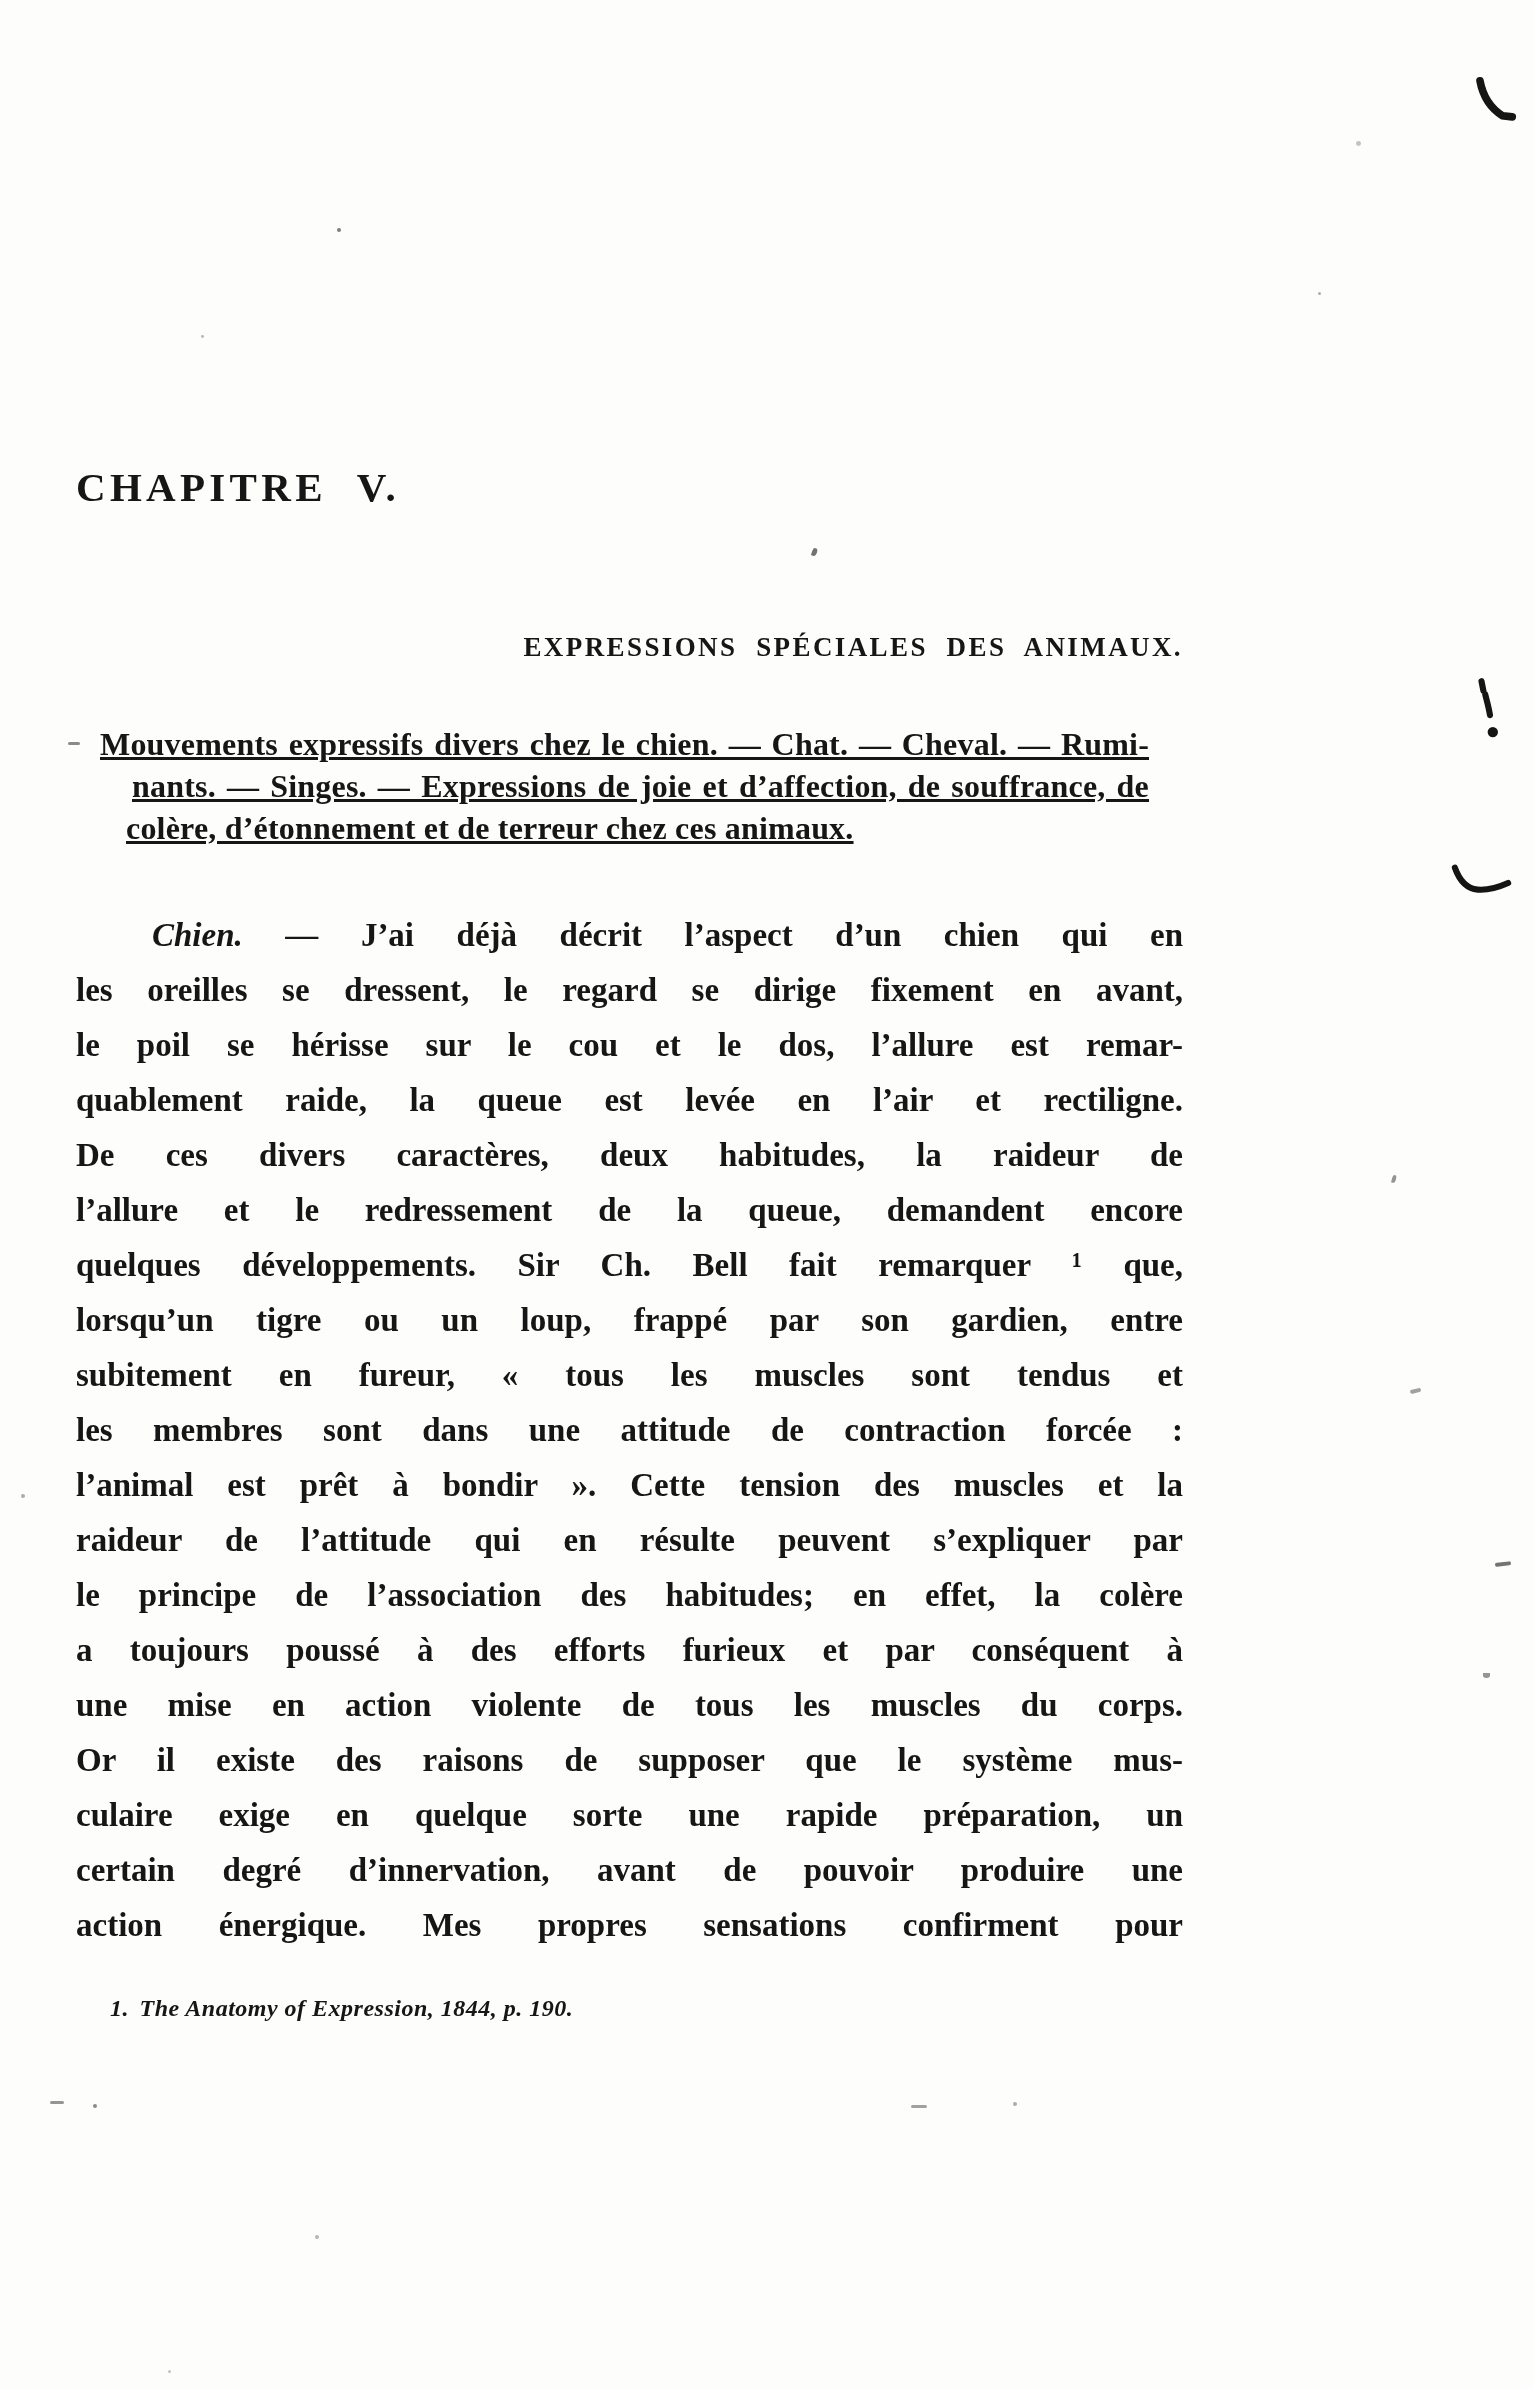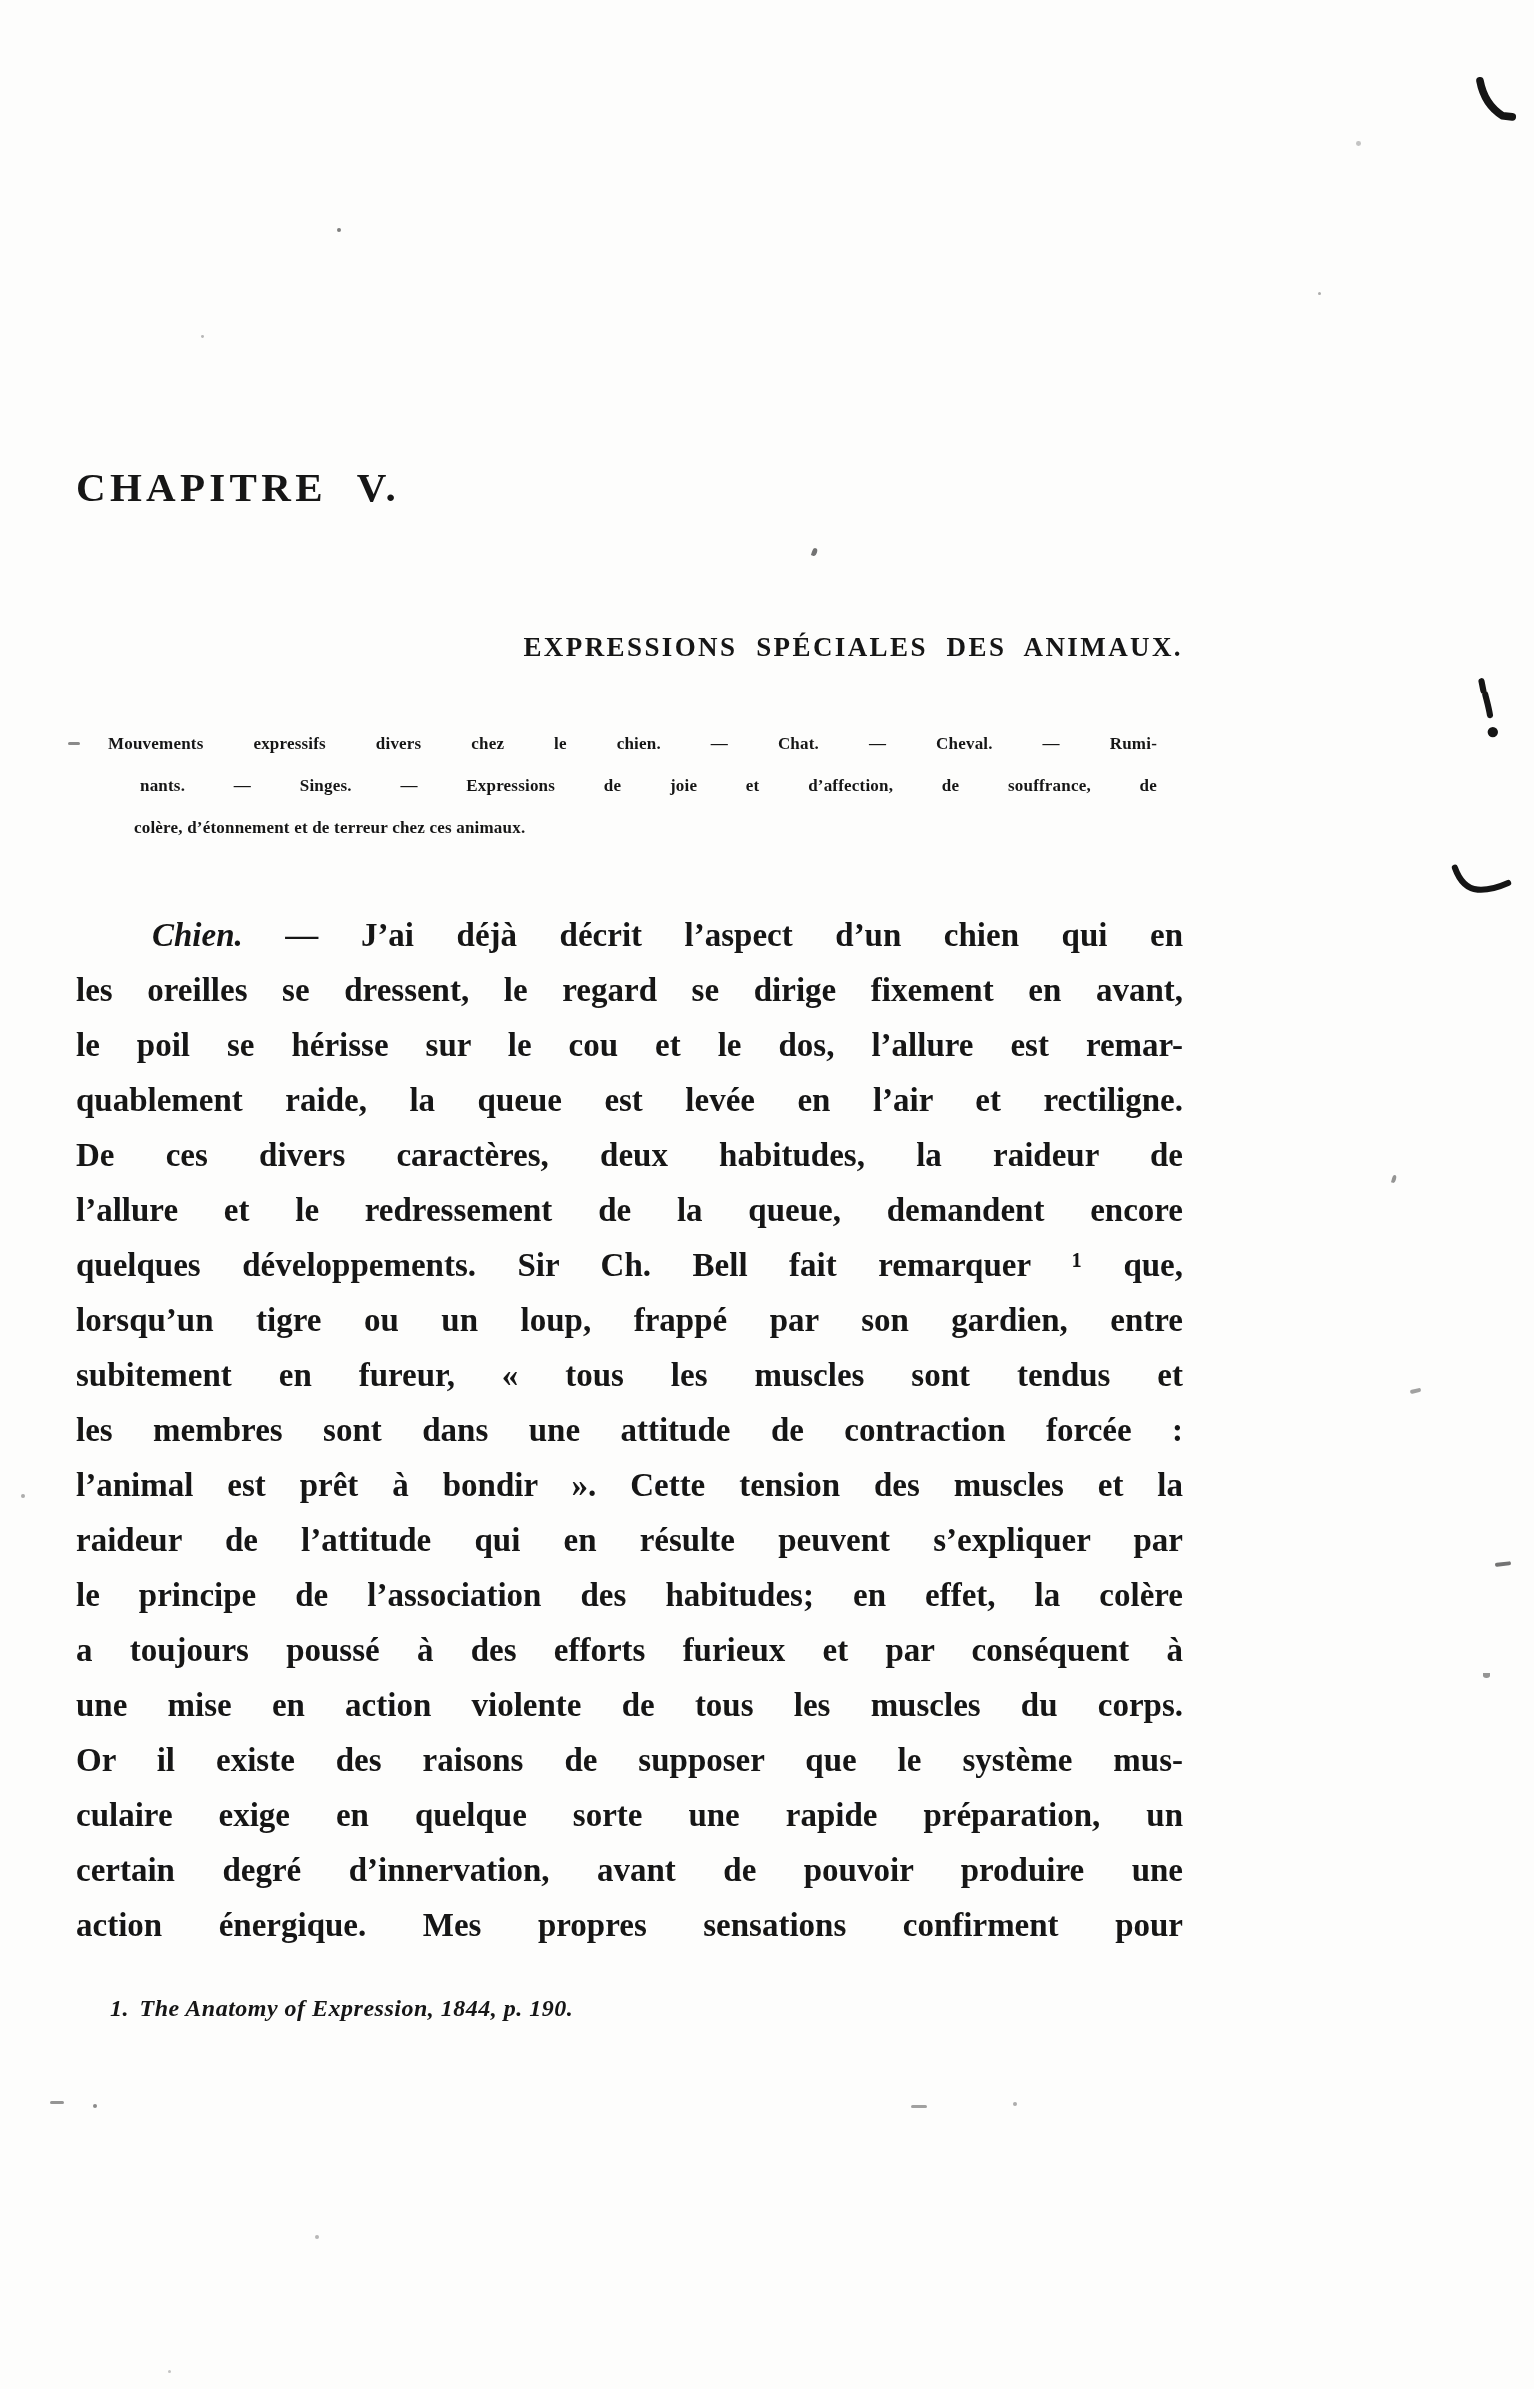--- a/index.html
+++ b/index.html
@@ -35,26 +35,27 @@
     text-align: right;
     font-size: 27px;
     font-weight: bold;
     letter-spacing: 2.4px;
     word-spacing: 9.6px;
     margin-top: 19px;
   }
   .summary {
     position: absolute;
     top: 723px;
-    left: 108px;
+    left: 100px;
     width: 1049px;
-    font-size: 17px;
+    font-size: 32px;
     line-height: 42px;
     font-weight: bold;
     letter-spacing: 0.2px;
+    text-decoration: underline;
   }
   .summary > div {
     text-align: justify;
     text-align-last: justify;
   }
   .summary > div + div { margin-left: 32px; }
   .summary > div:last-child { text-align-last: left; margin-left: 26px; }
   .body-block {
     position: absolute;
     top: 908px;

